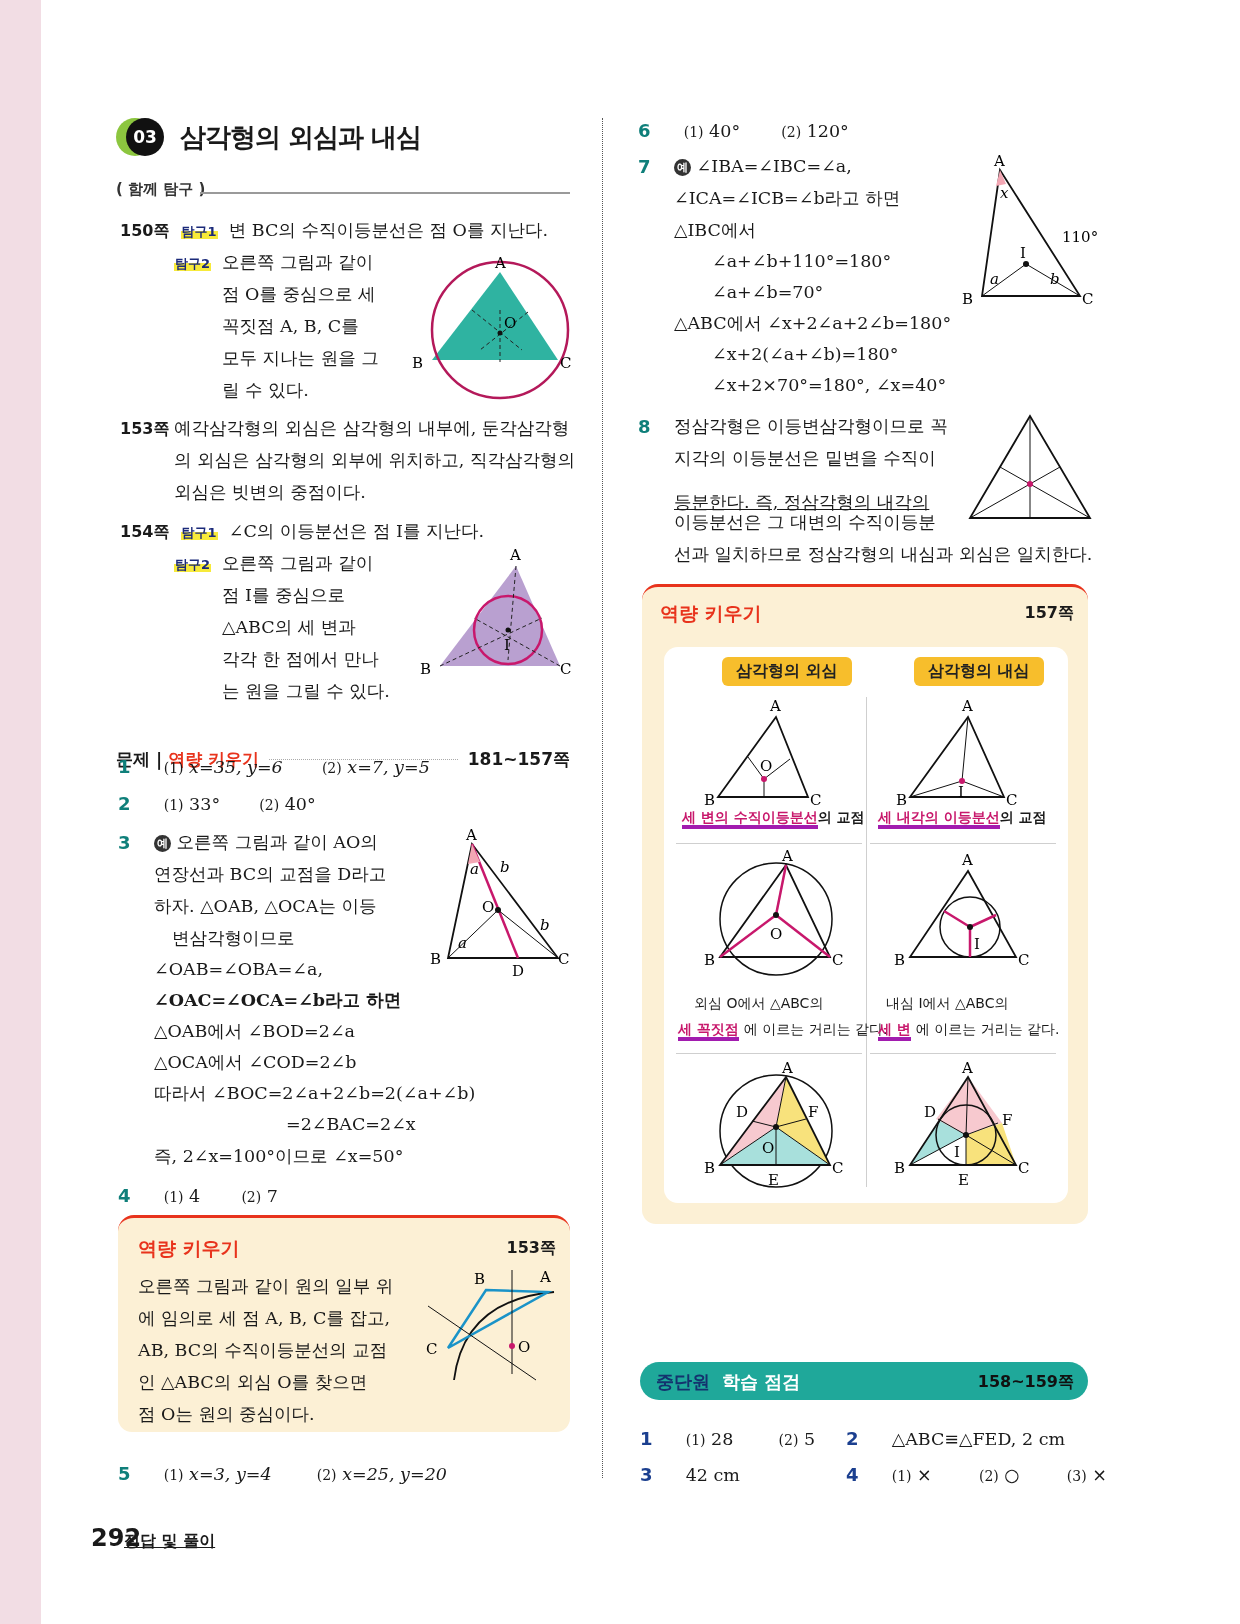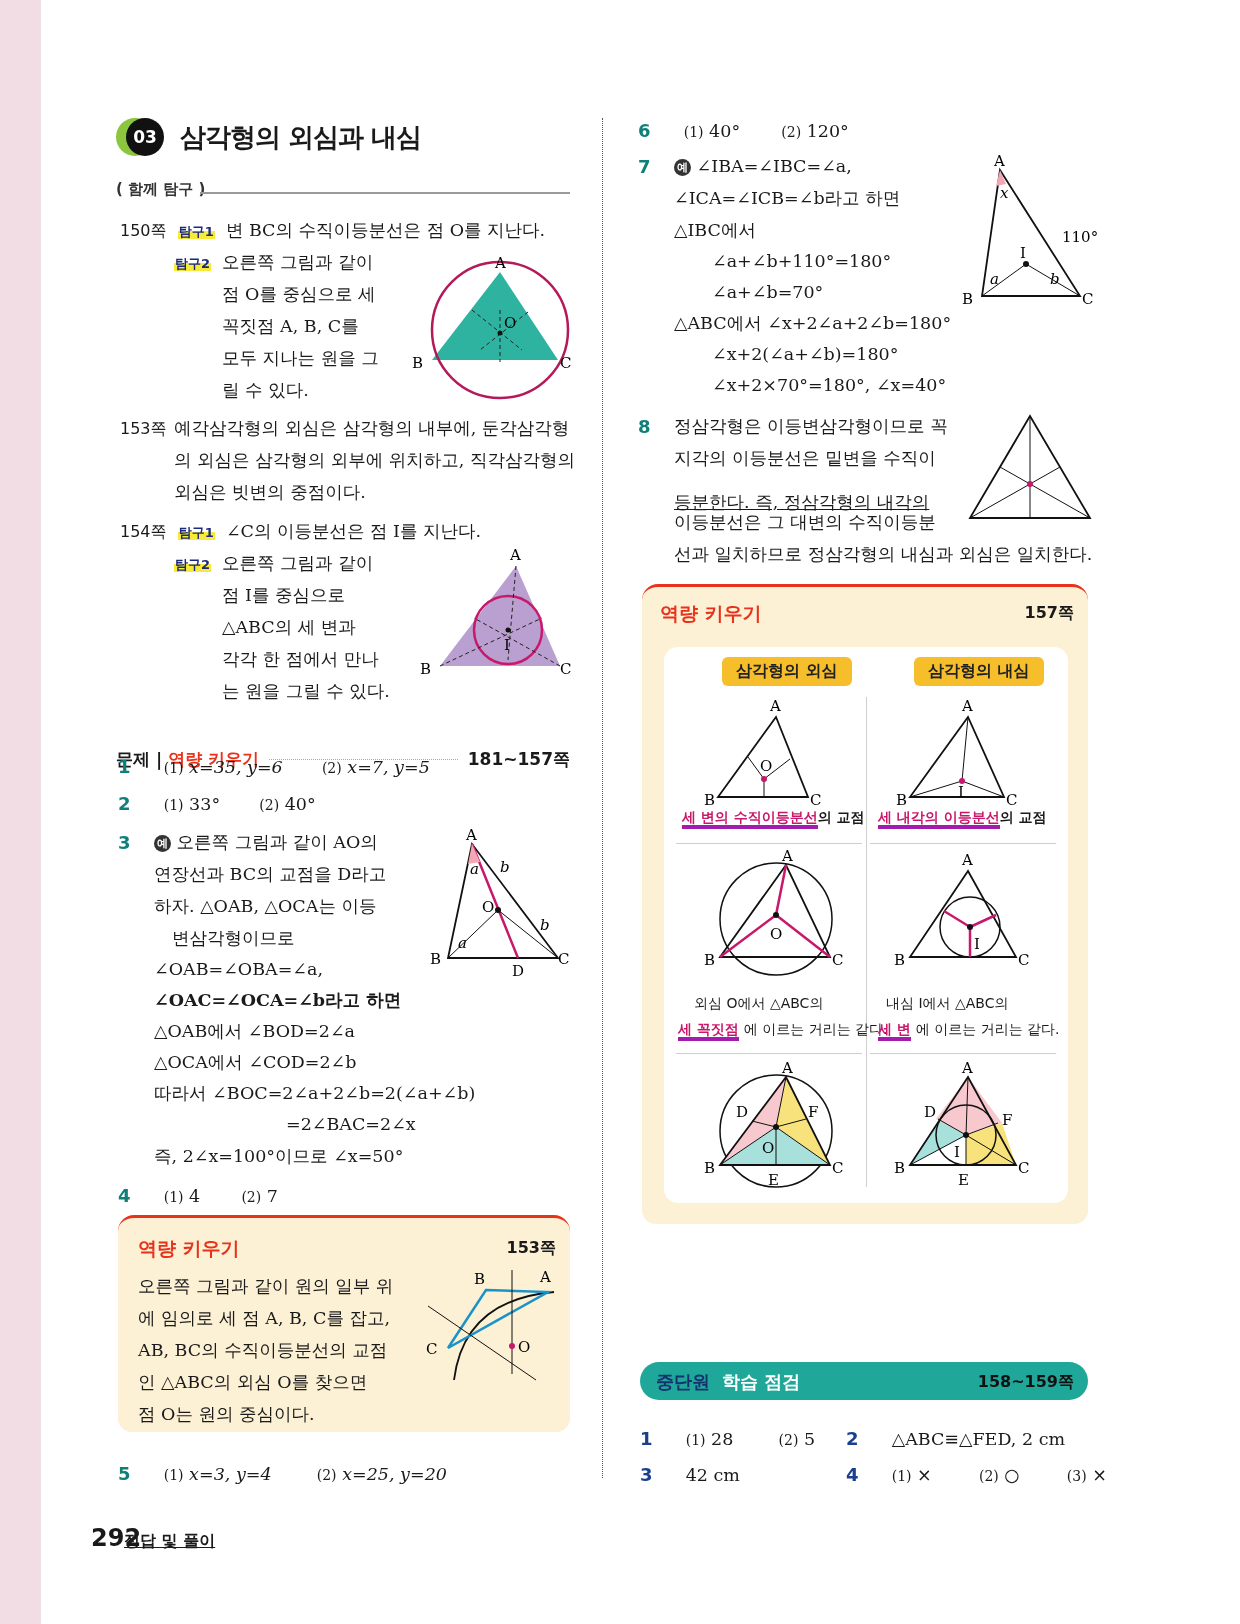--- a/index.html
+++ b/index.html
@@ -6,21 +6,21 @@
   html, body { width: 1240px; height: 1624px; background: #fff; overflow: hidden; }
   body { position: relative; font-family: "DejaVu Sans", sans-serif; color: #1a1a1a; font-size: 17px; }
   .serif { font-family: "DejaVu Serif", "Liberation Serif", serif; }
   .stripe { position: absolute; left: 0; top: 0; width: 41px; height: 1624px; background: #f2dde4; }
   .col-divider { position: absolute; left: 602px; top: 118px; height: 1360px; border-left: 1.5px dotted #555; }
   .line { position: absolute; white-space: nowrap; font-size: 17.5px; line-height: 1; }
   .num { color: #0f7f7a; font-weight: bold; font-family: "DejaVu Sans", sans-serif; font-size: 18px; }
   .num-blue { color: #1b3f8f; font-weight: bold; font-size: 18px; }
   .paren { font-size: 14px; }
   .tag { background: linear-gradient(transparent 45%, #f7ea3a 45%); color: #1b2a7a; font-weight: bold; font-size: 13px; padding: 0 1px; }
-  .pg { font-weight: normal; font-size: 16px; }
+  .pg { font-weight: bold; font-size: 16px; }
   .ex-badge { display: inline-block; width: 17px; height: 17px; border-radius: 50%; background: #333; color: #fff; font-size: 11px; line-height: 17px; text-align: center; font-weight: bold; vertical-align: 1px; }
   
   .badge-wrap { position: absolute; left: 116px; top: 118px; width: 56px; height: 38px; }
   .badge-green { position: absolute; left: 0; top: 0; width: 38px; height: 38px; border-radius: 50%; background: #8cc63f; }
   .badge-black { position: absolute; left: 10px; top: 0; width: 38px; height: 38px; border-radius: 50%; background: #111; color: #fff; font-weight: bold; font-size: 17px; text-align: center; line-height: 38px; }
   .title { position: absolute; left: 180px; top: 120px; font-size: 26px; font-weight: bold; letter-spacing: -1px; }
   .explore { position: absolute; left: 116px; top: 180px; font-size: 15px; font-weight: bold; color: #333; }
   .explore-line { position: absolute; left: 200px; top: 192px; width: 370px; border-top: 2px solid #9a9a9a; }
   .section-head { position: absolute; left: 116px; top: 724px; width: 454px; display: flex; align-items: center; font-size: 17px; font-weight: bold; margin-top: 24px; }
   .section-head .red { color: #e8331c; margin-left: 6px; }

